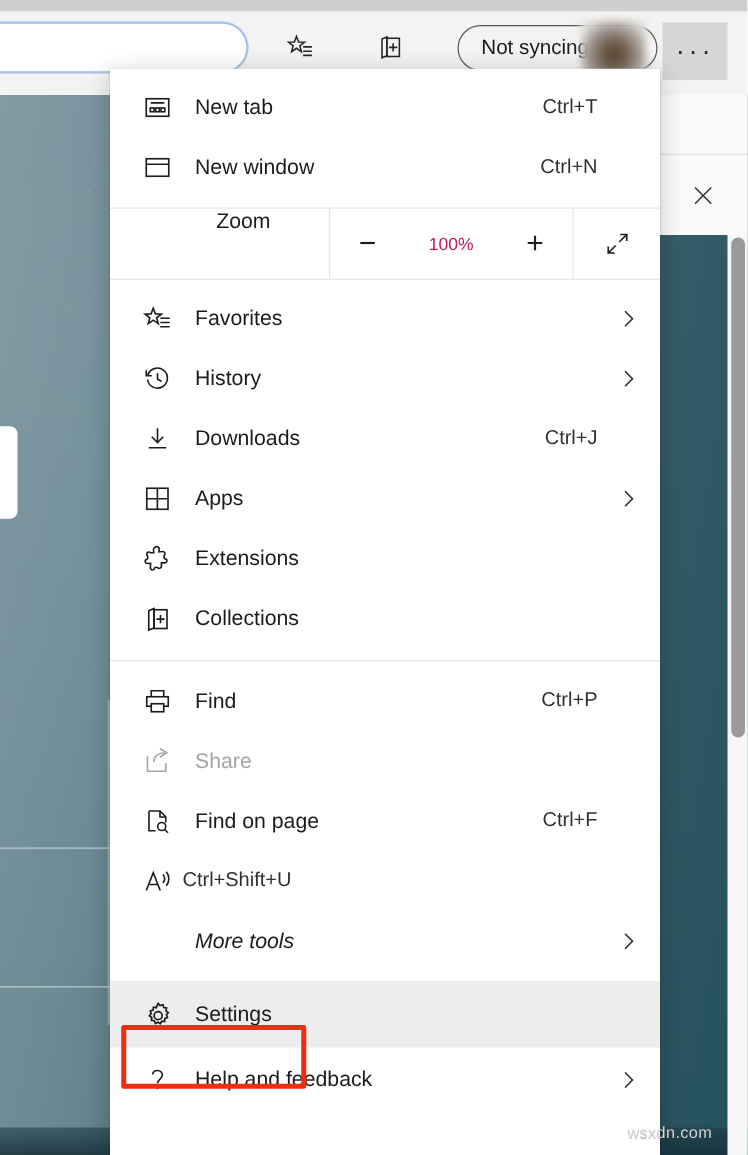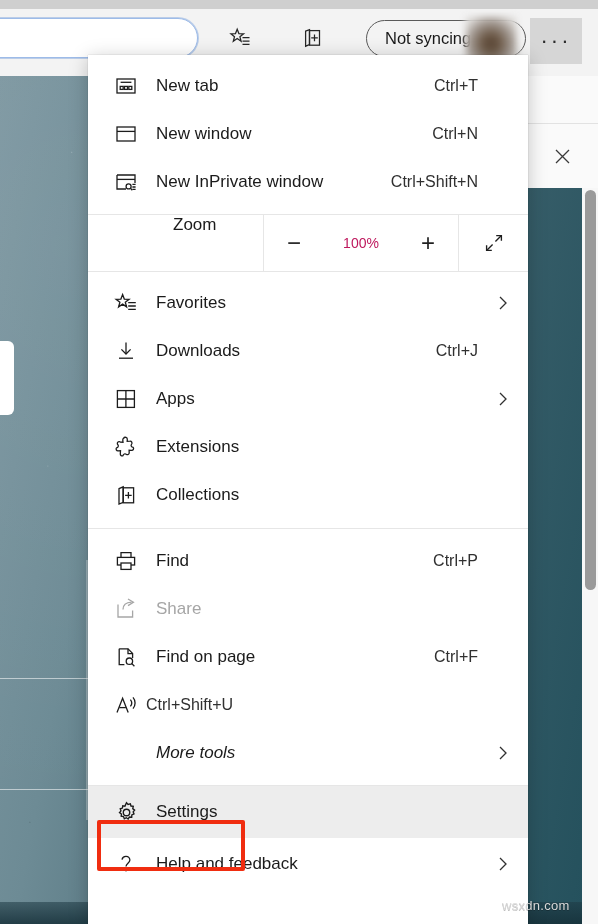--- a/index.html
+++ b/index.html
@@ -280,34 +280,20 @@
         <svg width="24" height="24" viewBox="0 0 24 24" fill="none" stroke="currentColor" stroke-width="1.3">
           <rect x="3" y="5" width="18" height="14"></rect>
           <path d="M3 9.4 H21"></path>
         </svg>
       </span>
       <span class="lbl">New window</span>
       <span class="shortcut">Ctrl+N</span>
       <span class="chev"></span>
     </div>
 
-    <div class="menu-row">
-      <span class="ic">
-        <svg width="24" height="24" viewBox="0 0 24 24" fill="none" stroke="currentColor" stroke-width="1.3">
-          <path d="M3 5 H21 V13 M3 5 V19 H12"></path>
-          <path d="M3 9.4 H21"></path>
-          <circle cx="14.6" cy="16.4" r="2.5"></circle>
-          <path d="M16.6 18.4 L18.3 20.2"></path>
-          <path d="M18.4 14.4 H21.6 M18.4 17 H21.6 M18.4 19.4 H21.6"></path>
-        </svg>
-      </span>
-      <span class="lbl">New InPrivate window</span>
-      <span class="shortcut">Ctrl+Shift+N</span>
-      <span class="chev"></span>
-    </div>
 
     <div style="height:8px"></div>
     <div class="menu-divider tight"></div>
 
     <div class="zoom-row">
       <span class="zlabel">Zoom</span>
       <span class="zoom-controls">
         <span class="zoom-btn">−</span>
         <span class="zoom-value">100%</span>
         <span class="zoom-btn">+</span>
@@ -334,20 +320,36 @@
       </span>
       <span class="lbl">Favorites</span>
       <span class="shortcut"></span>
       <span class="chev">
         <svg width="14" height="18" viewBox="0 0 14 18" fill="none" stroke="currentColor" stroke-width="1.3">
             <path d="M4 3 L10 9 L4 15"></path>
           </svg>
       </span>
     </div>
 
+    <div class="menu-row">
+      <span class="ic">
+        <svg width="24" height="24" viewBox="0 0 24 24" fill="none" stroke="currentColor" stroke-width="1.3">
+          <path d="M4.2 9.4 A8 8 0 1 1 4 12.6"></path>
+          <path d="M3 5.2 V9.6 H7.4"></path>
+          <path d="M12 7.6 V12.2 L15.2 14.2"></path>
+        </svg>
+      </span>
+      <span class="lbl">History</span>
+      <span class="shortcut"></span>
+      <span class="chev">
+        <svg width="14" height="18" viewBox="0 0 14 18" fill="none" stroke="currentColor" stroke-width="1.3">
+            <path d="M4 3 L10 9 L4 15"></path>
+          </svg>
+      </span>
+    </div>
 
     <div class="menu-row">
       <span class="ic">
         <svg width="24" height="24" viewBox="0 0 24 24" fill="none" stroke="currentColor" stroke-width="1.3">
           <path d="M12 3.6 V14.8"></path>
           <path d="M7.4 10.4 L12 15 L16.6 10.4"></path>
           <path d="M5 19.2 H19"></path>
         </svg>
       </span>
       <span class="lbl">Downloads</span>

